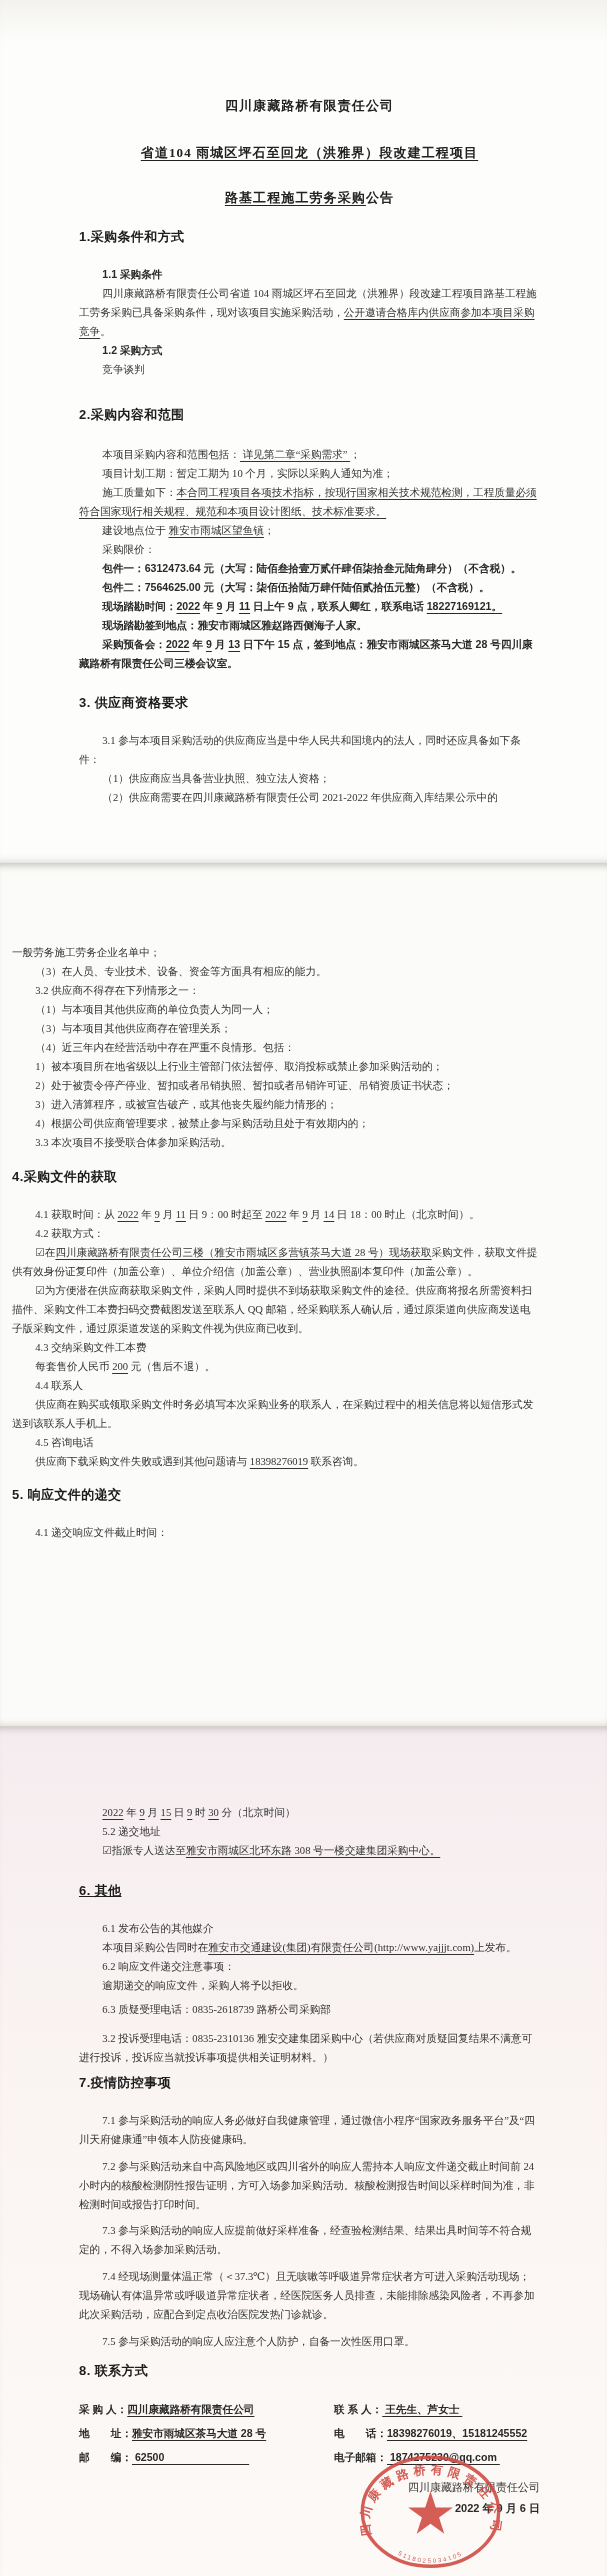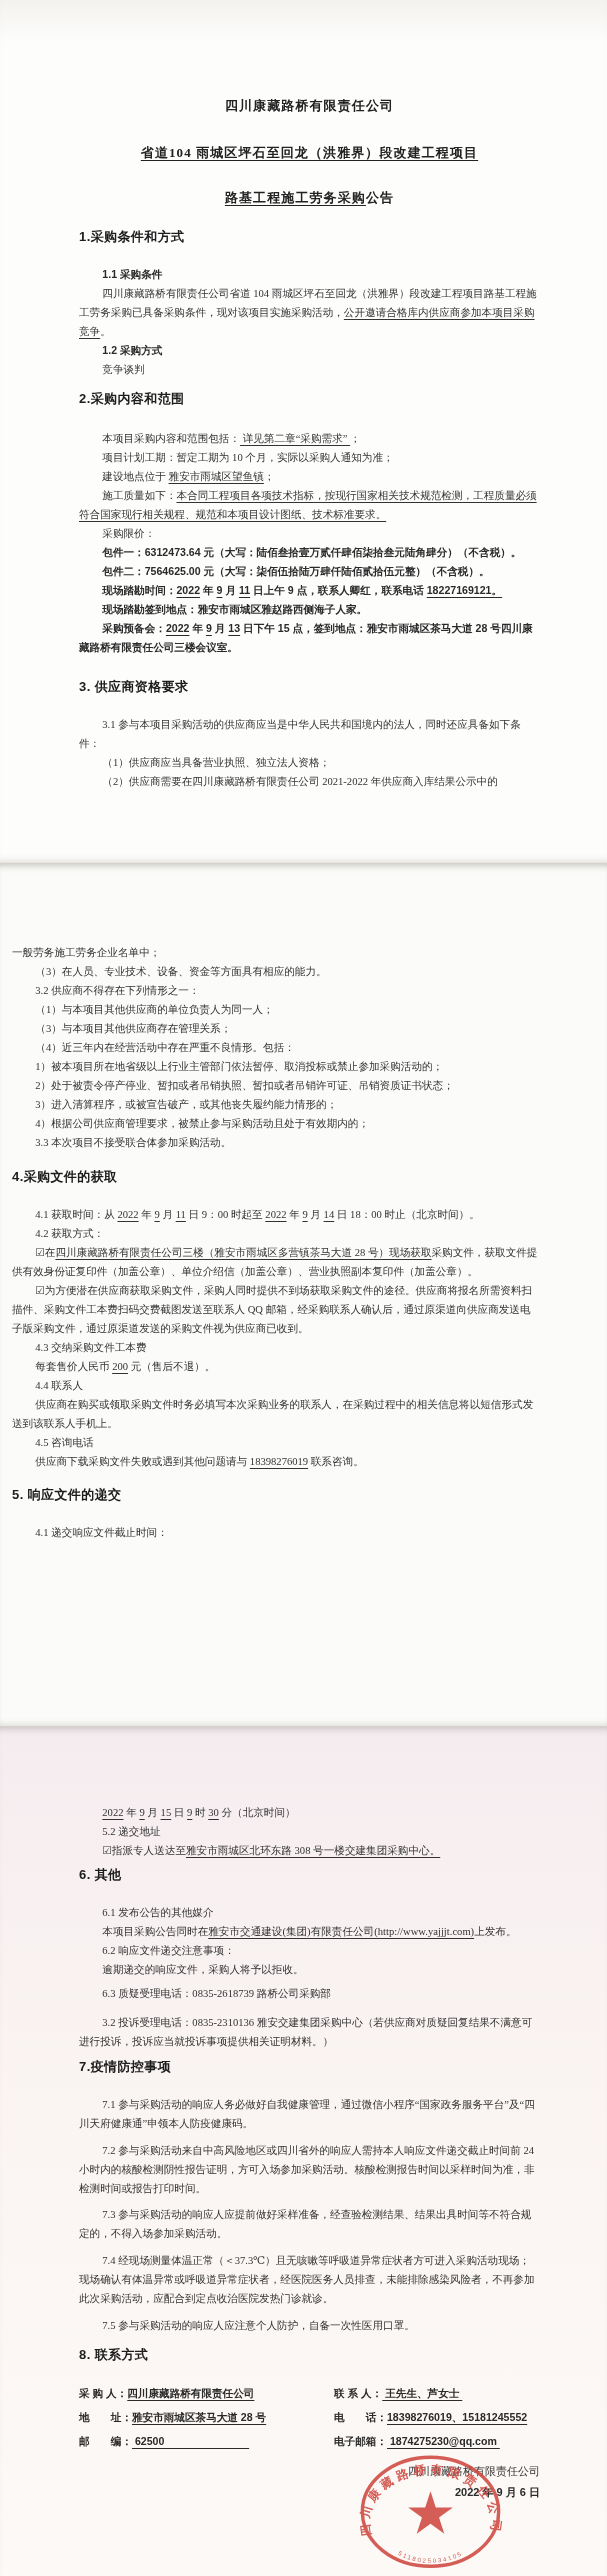--- a/index.html
+++ b/index.html
@@ -43,25 +43,25 @@
 <div class="page" id="page-1">
   <div class="content">
       <div class="t1"><span>四川康藏路桥有限责任公司</span></div>
       <div class="t2" style="margin-top: 29px;"><span class="u">省道104 雨城区坪石至回龙（洪雅界）段改建工程项目</span></div>
       <div class="t2" style="margin-top: 27px;"><span class="u">路基工程施工劳务采购</span><span>公告</span></div>
       <div class="h" style="margin-top: 20px;"><span>1.采购条件和方式</span></div>
       <p class="p ind" style="margin-top: 6px;"><span class="b">1.1 采购条件</span></p>
       <p class="p ind"><span>四川康藏路桥有限责任公司省道 104 雨城区坪石至回龙（洪雅界）段改建工程项目路基工程施工劳务采购已具备采购条件，现对该项目实施采购活动，</span><span class="u">公开邀请合格库内供应商参加本项目采购竞争</span><span>。</span></p>
       <p class="p ind"><span class="b">1.2 采购方式</span></p>
       <p class="p ind"><span>竞争谈判</span></p>
-      <div class="h" style="margin-top: 10px;"><span>2.采购内容和范围</span></div>
+      <div class="h" style="margin-top: 26px;"><span>2.采购内容和范围</span></div>
       <p class="p ind" style="margin-top: 20px;"><span>本项目采购内容和范围包括：</span><span class="u"> 详见第二章“采购需求” </span><span>；</span></p>
       <p class="p ind"><span>项目计划工期：暂定工期为 10 个月，实际以采购人通知为准；</span></p>
+      <p class="p ind"><span>施工质量如下：</span><span class="u">本合同工程项目各项技术指标，按现行国家相关技术规范检测，工程质量必须符合国家现行相关规程、规范和本项目设计图纸、技术标准要求。</span></p>
       <p class="p ind"><span>建设地点位于 </span><span class="u">雅安市雨城区望鱼镇</span><span>；</span></p>
-      <p class="p ind"><span>施工质量如下：</span><span class="u">本合同工程项目各项技术指标，按现行国家相关技术规范检测，工程质量必须符合国家现行相关规程、规范和本项目设计图纸、技术标准要求。</span></p>
       <p class="p ind"><span>采购限价：</span></p>
       <p class="p ind"><span class="b">包件一：6312473.64 元（大写：陆佰叁拾壹万贰仟肆佰柒拾叁元陆角肆分）（不含税）。</span></p>
       <p class="p ind"><span class="b">包件二：7564625.00 元（大写：柒佰伍拾陆万肆仟陆佰贰拾伍元整）（不含税）。</span></p>
       <p class="p ind"><span class="b">现场踏勘时间：</span><span class="u b">2022</span><span class="b"> 年 </span><span class="u b">9</span><span class="b"> 月 </span><span class="u b">11</span><span class="b"> 日上午 9 点，联系人卿红，联系电话 </span><span class="u b">18227169121。</span></p>
       <p class="p ind"><span class="b">现场踏勘签到地点：雅安市雨城区雅赵路西侧海子人家。</span></p>
       <p class="p ind"><span class="b">采购预备会：</span><span class="u b">2022</span><span class="b"> 年 </span><span class="u b">9</span><span class="b"> 月 </span><span class="u b">13</span><span class="b"> 日下午 15 点，签到地点：雅安市雨城区茶马大道 28 号四川康藏路桥有限责任公司三楼会议室。</span></p>
       <div class="h" style="margin-top: 20px;"><span>3. 供应商资格要求</span></div>
       <p class="p ind"><span>3.1 参与本项目采购活动的供应商应当是中华人民共和国境内的法人，同时还应具备如下条件：</span></p>
       <p class="p ind"><span>（1）供应商应当具备营业执照、独立法人资格；</span></p>
       <p class="p ind"><span>（2）供应商需要在四川康藏路桥有限责任公司 2021-2022 年供应商入库结果公示中的</span></p>
@@ -95,21 +95,21 @@
       <div class="h" style="margin-top: 13.7px;"><span>5. 响应文件的递交</span></div>
       <p class="p ind"><span>4.1 递交响应文件截止时间：</span></p>
     </div>
 </div>
 
 <div class="page" id="page-3">
   <div class="content">
       <p class="p ind"><span class="u">2022</span><span> 年 </span><span class="u">9</span><span> 月 </span><span class="u">15</span><span> 日 </span><span class="u">9</span><span> 时 </span><span class="u">30</span><span> 分（北京时间）</span></p>
       <p class="p ind"><span>5.2 递交地址</span></p>
       <p class="p ind"><span class="ck">☑</span><span>指派专人送达至</span><span class="u">雅安市雨城区北环东路 308 号一楼交建集团采购中心。</span></p>
-      <div class="h" style="margin-top: 5px;"><span>6. 其他</span></div>
+      <div class="h" style="margin-top: 21px; text-decoration: underline;"><span>6. 其他</span></div>
       <p class="p ind"><span>6.1 发布公告的其他媒介</span></p>
       <p class="p ind"><span>本项目采购公告同时在</span><span class="u">雅安市交通建设(集团)有限责任公司(http://www.yajjjt.com)</span><span>上发布。</span></p>
       <p class="p ind"><span>6.2 响应文件递交注意事项：</span></p>
       <p class="p ind"><span>逾期递交的响应文件，采购人将予以拒收。</span></p>
       <p class="p ind" style="margin-top: 4.6px;"><span>6.3 质疑受理电话：0835-2618739 路桥公司采购部</span></p>
       <p class="p ind" style="margin-top: 10.6px;"><span>3.2 投诉受理电话：0835-2310136 雅安交建集团采购中心（若供应商对质疑回复结果不满意可进行投诉，投诉应当就投诉事项提供相关证明材料。）</span></p>
       <div class="h" style="margin-top: 6px;"><span>7.疫情防控事项</span></div>
       <p class="p ind"><span>7.1 参与采购活动的响应人务必做好自我健康管理，通过微信小程序“国家政务服务平台”及“四川天府健康通”申领本人防疫健康码。</span></p>
       <p class="p ind" style="margin-top: 7.6px;"><span>7.2 参与采购活动来自中高风险地区或四川省外的响应人需持本人响应文件递交截止时间前 24 小时内的核酸检测阴性报告证明，方可入场参加采购活动。核酸检测报告时间以采样时间为准，非检测时间或报告打印时间。</span></p>
       <p class="p ind" style="margin-top: 7.6px;"><span>7.3 参与采购活动的响应人应提前做好采样准备，经查验检测结果、结果出具时间等不符合规定的，不得入场参加采购活动。</span></p>

